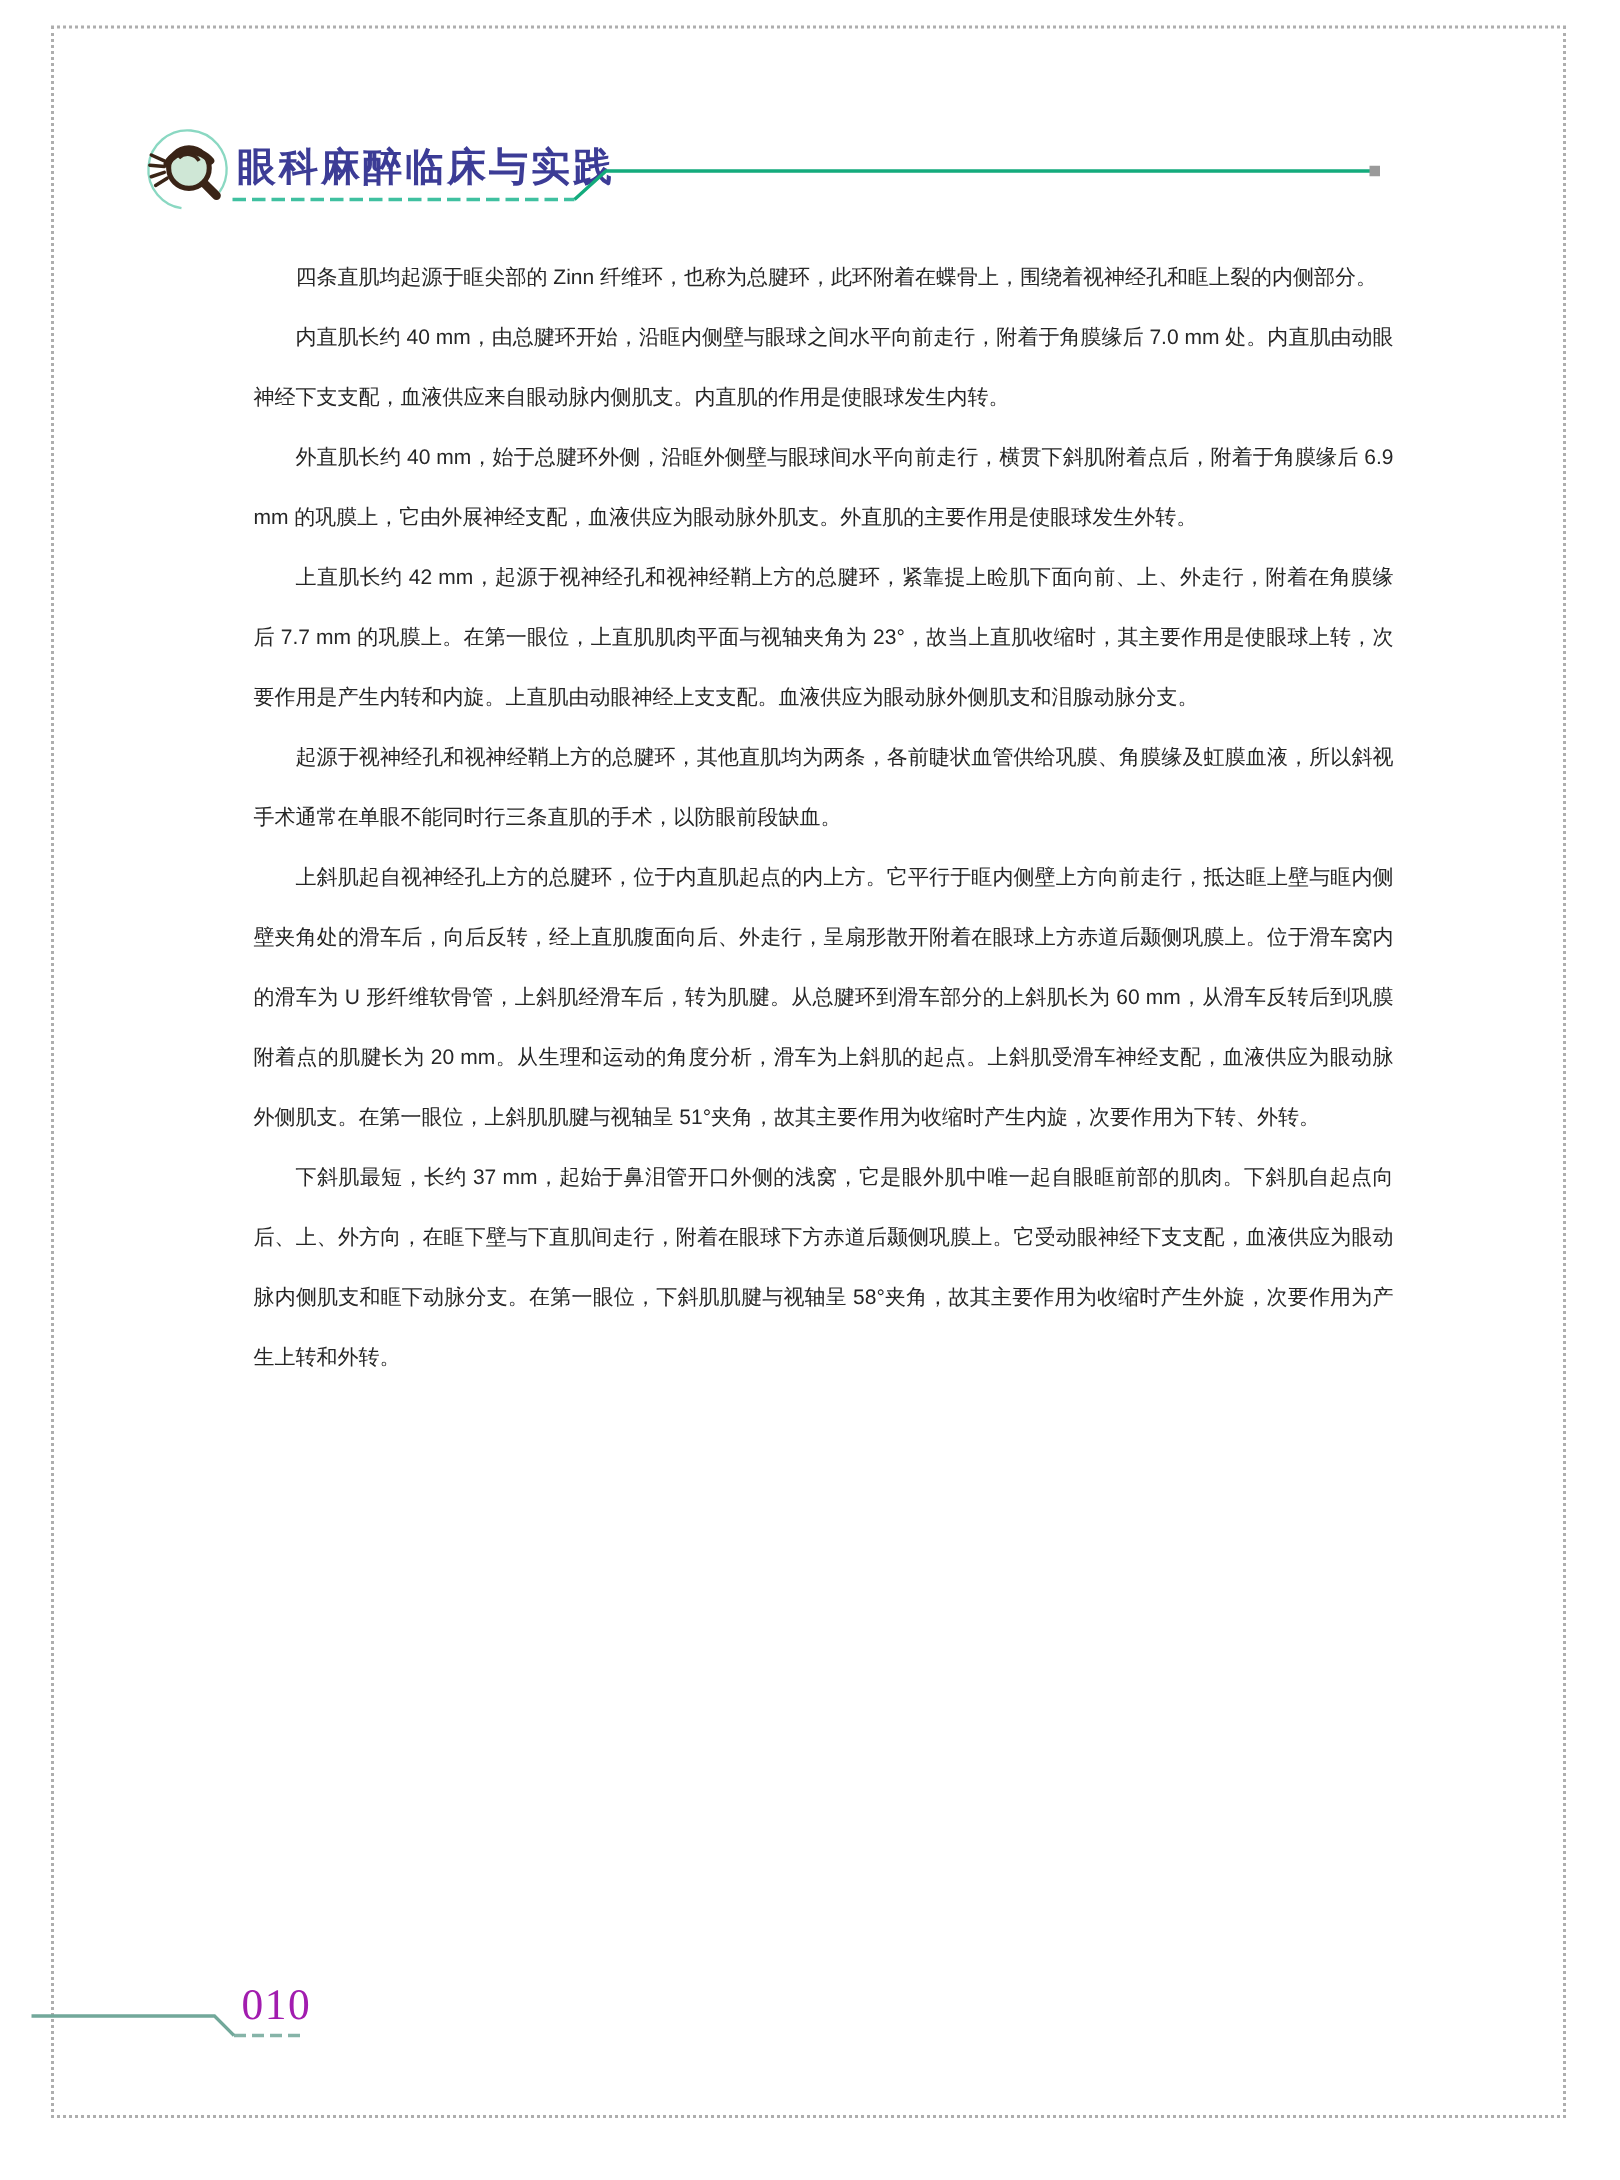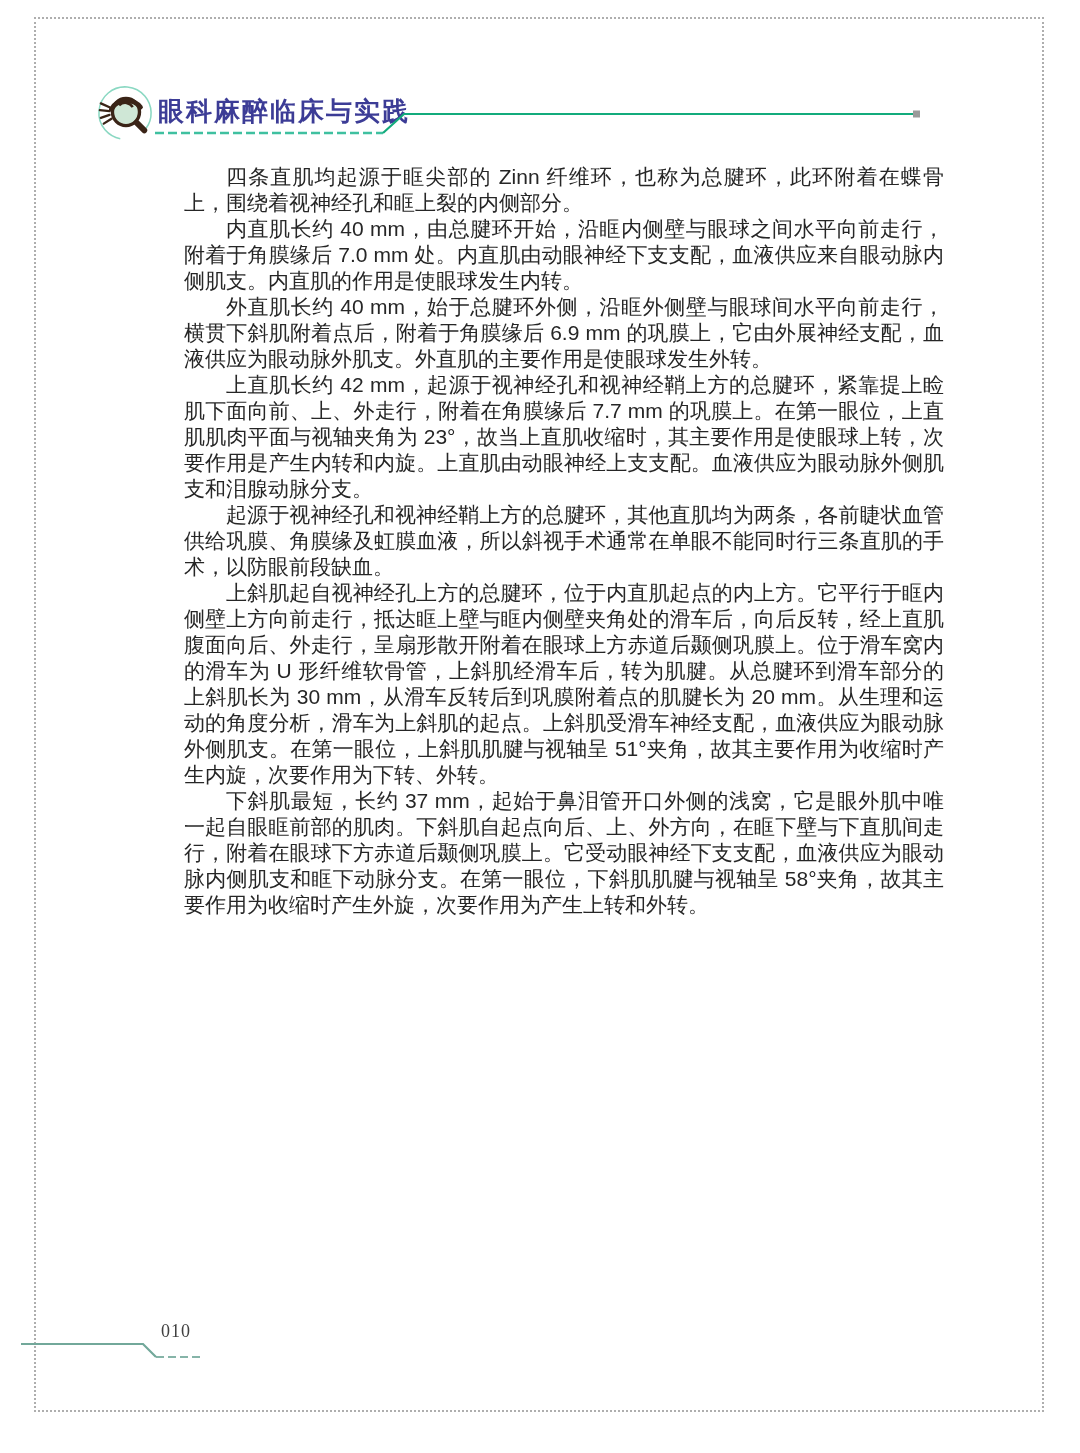--- a/index.html
+++ b/index.html
@@ -37,38 +37,38 @@
     letter-spacing:2px;
     white-space:nowrap;
   }
   .header-rule-svg{
     position:absolute;left:0;top:0;width:1080px;height:160px;
     pointer-events:none;
   }
   
   .content{
     position:absolute;
-    left:184px;top:164px;width:760px;
+    left:169px;top:164px;width:760px;
     color:var(--body-text);
-    font-size:21px;line-height:26px;
+    font-size:14px;line-height:40px;
     text-align:justify;
   }
   .content p{
     margin:0;padding:0;
     text-indent:2em;
   }
   
   .footer-rule-svg{
     position:absolute;left:0;top:1315px;width:260px;height:60px;
     pointer-events:none;
   }
   .page-number{
     position:absolute;left:161px;top:1321px;
     font-family:"Liberation Serif","DejaVu Serif",serif;
-    font-size:18px;color:#404040;
+    font-size:29px;color:#a21caf;
     letter-spacing:1px;
   }
 </style>
 </head>
 <body>
 
 <div class="page">
 
   <div class="border-frame"></div>
 
@@ -88,21 +88,21 @@
     <polyline points="383,133 404,114 914,114" fill="none" stroke="var(--header-rule)" stroke-width="2.2"></polyline>
     <rect x="913" y="110.5" width="7" height="7" fill="#9a9a9a"></rect>
   </svg>
 
   <div class="content">
     <p>四条直肌均起源于眶尖部的 Zinn 纤维环，也称为总腱环，此环附着在蝶骨上，围绕着视神经孔和眶上裂的内侧部分。</p>
     <p>内直肌长约 40 mm，由总腱环开始，沿眶内侧壁与眼球之间水平向前走行，附着于角膜缘后 7.0 mm 处。内直肌由动眼神经下支支配，血液供应来自眼动脉内侧肌支。内直肌的作用是使眼球发生内转。</p>
     <p>外直肌长约 40 mm，始于总腱环外侧，沿眶外侧壁与眼球间水平向前走行，横贯下斜肌附着点后，附着于角膜缘后 6.9 mm 的巩膜上，它由外展神经支配，血液供应为眼动脉外肌支。外直肌的主要作用是使眼球发生外转。</p>
     <p>上直肌长约 42 mm，起源于视神经孔和视神经鞘上方的总腱环，紧靠提上睑肌下面向前、上、外走行，附着在角膜缘后 7.7 mm 的巩膜上。在第一眼位，上直肌肌肉平面与视轴夹角为 23°，故当上直肌收缩时，其主要作用是使眼球上转，次要作用是产生内转和内旋。上直肌由动眼神经上支支配。血液供应为眼动脉外侧肌支和泪腺动脉分支。</p>
     <p>起源于视神经孔和视神经鞘上方的总腱环，其他直肌均为两条，各前睫状血管供给巩膜、角膜缘及虹膜血液，所以斜视手术通常在单眼不能同时行三条直肌的手术，以防眼前段缺血。</p>
-    <p>上斜肌起自视神经孔上方的总腱环，位于内直肌起点的内上方。它平行于眶内侧壁上方向前走行，抵达眶上壁与眶内侧壁夹角处的滑车后，向后反转，经上直肌腹面向后、外走行，呈扇形散开附着在眼球上方赤道后颞侧巩膜上。位于滑车窝内的滑车为 U 形纤维软骨管，上斜肌经滑车后，转为肌腱。从总腱环到滑车部分的上斜肌长为 30 mm，从滑车反转后到巩膜附着点的肌腱长为 20 mm。从生理和运动的角度分析，滑车为上斜肌的起点。上斜肌受滑车神经支配，血液供应为眼动脉外侧肌支。在第一眼位，上斜肌肌腱与视轴呈 51°夹角，故其主要作用为收缩时产生内旋，次要作用为下转、外转。</p>
+    <p>上斜肌起自视神经孔上方的总腱环，位于内直肌起点的内上方。它平行于眶内侧壁上方向前走行，抵达眶上壁与眶内侧壁夹角处的滑车后，向后反转，经上直肌腹面向后、外走行，呈扇形散开附着在眼球上方赤道后颞侧巩膜上。位于滑车窝内的滑车为 U 形纤维软骨管，上斜肌经滑车后，转为肌腱。从总腱环到滑车部分的上斜肌长为 60 mm，从滑车反转后到巩膜附着点的肌腱长为 20 mm。从生理和运动的角度分析，滑车为上斜肌的起点。上斜肌受滑车神经支配，血液供应为眼动脉外侧肌支。在第一眼位，上斜肌肌腱与视轴呈 51°夹角，故其主要作用为收缩时产生内旋，次要作用为下转、外转。</p>
     <p>下斜肌最短，长约 37 mm，起始于鼻泪管开口外侧的浅窝，它是眼外肌中唯一起自眼眶前部的肌肉。下斜肌自起点向后、上、外方向，在眶下壁与下直肌间走行，附着在眼球下方赤道后颞侧巩膜上。它受动眼神经下支支配，血液供应为眼动脉内侧肌支和眶下动脉分支。在第一眼位，下斜肌肌腱与视轴呈 58°夹角，故其主要作用为收缩时产生外旋，次要作用为产生上转和外转。</p>
   </div>
 
   <svg class="footer-rule-svg" viewBox="0 0 260 60" aria-hidden="true">
     <polyline points="21,29 143,29 156,42" fill="none" stroke="var(--footer-rule)" stroke-width="2.2"></polyline>
     <line x1="156" y1="42" x2="202" y2="42" stroke="var(--footer-rule)" stroke-width="2.2" stroke-dasharray="8 4" opacity="0.85"></line>
   </svg>
 
   <div class="page-number">010</div>
 

